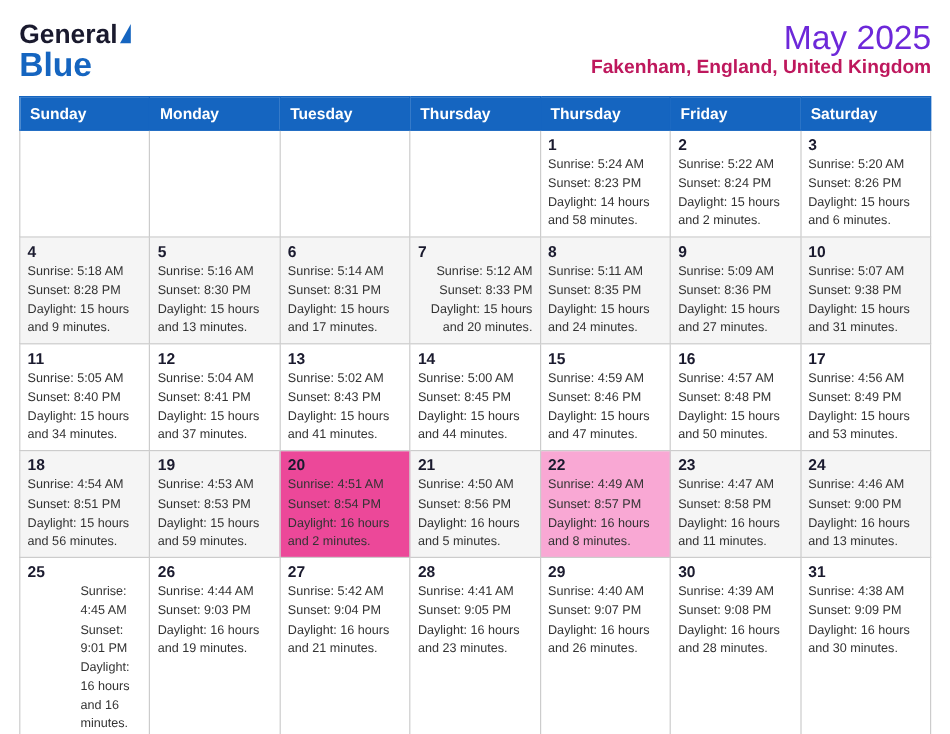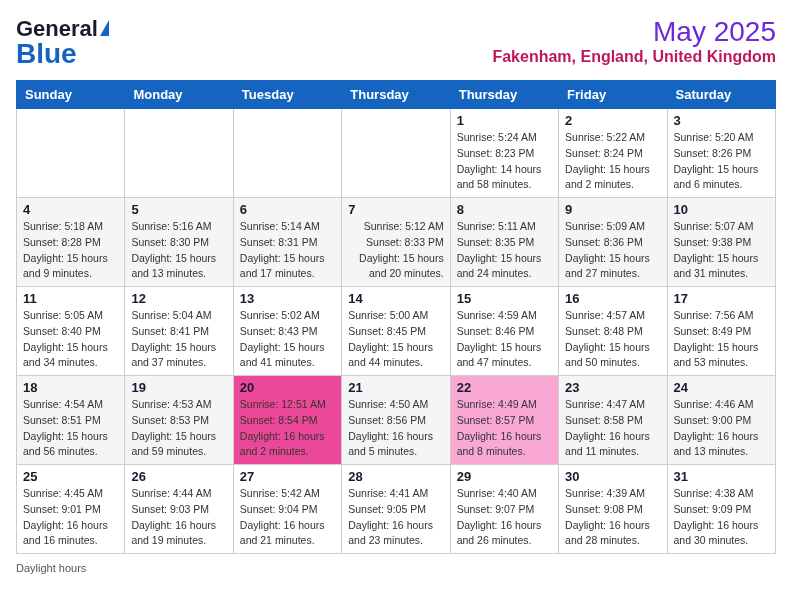--- a/index.html
+++ b/index.html
@@ -226,21 +226,21 @@
         </td>
         <td>
           <div class="day-number">16</div>
           <div class="day-info" style="white-space: pre-line;">Sunrise: 4:57 AM
 Sunset: 8:48 PM
 Daylight: 15 hours
 and 50 minutes.</div>
         </td>
         <td>
           <div class="day-number">17</div>
-          <div class="day-info" style="white-space: pre-line;">Sunrise: 7:56 AM
+          <div class="day-info" style="white-space: pre-line;">Sunrise: 4:56 AM
 Sunset: 8:49 PM
 Daylight: 15 hours
 and 53 minutes.</div>
         </td>
       </tr>
       <tr>
         <td style="background-color: rgb(245, 245, 245);">
           <div class="day-number">18</div>
           <div class="day-info" style="white-space: pre-line;">Sunrise: 4:54 AM
 Sunset: 8:51 PM
@@ -249,21 +249,21 @@
         </td>
         <td style="background-color: rgb(245, 245, 245);">
           <div class="day-number">19</div>
           <div class="day-info" style="white-space: pre-line;">Sunrise: 4:53 AM
 Sunset: 8:53 PM
 Daylight: 15 hours
 and 59 minutes.</div>
         </td>
         <td style="background-color: #ec4899;">
           <div class="day-number">20</div>
-          <div class="day-info" style="white-space: pre-line;">Sunrise: 12:51 AM
+          <div class="day-info" style="white-space: pre-line;">Sunrise: 4:51 AM
 Sunset: 8:54 PM
 Daylight: 16 hours
 and 2 minutes.</div>
         </td>
         <td style="background-color: rgb(245, 245, 245);">
           <div class="day-number">21</div>
           <div class="day-info" style="white-space: pre-line;">Sunrise: 4:50 AM
 Sunset: 8:56 PM
 Daylight: 16 hours
 and 5 minutes.</div>
@@ -286,21 +286,21 @@
           <div class="day-number">24</div>
           <div class="day-info" style="white-space: pre-line;">Sunrise: 4:46 AM
 Sunset: 9:00 PM
 Daylight: 16 hours
 and 13 minutes.</div>
         </td>
       </tr>
       <tr>
         <td>
           <div class="day-number">25</div>
-          <div class="day-info" style="white-space: pre-line;">Sunrise: 4:45 AM
+          <div class="day-info" style="white-space: pre-line; margin-left: 44px;">Sunrise: 4:45 AM
 Sunset: 9:01 PM
 Daylight: 16 hours
 and 16 minutes.</div>
         </td>
         <td>
           <div class="day-number">26</div>
           <div class="day-info" style="white-space: pre-line;">Sunrise: 4:44 AM
 Sunset: 9:03 PM
 Daylight: 16 hours
 and 19 minutes.</div>

